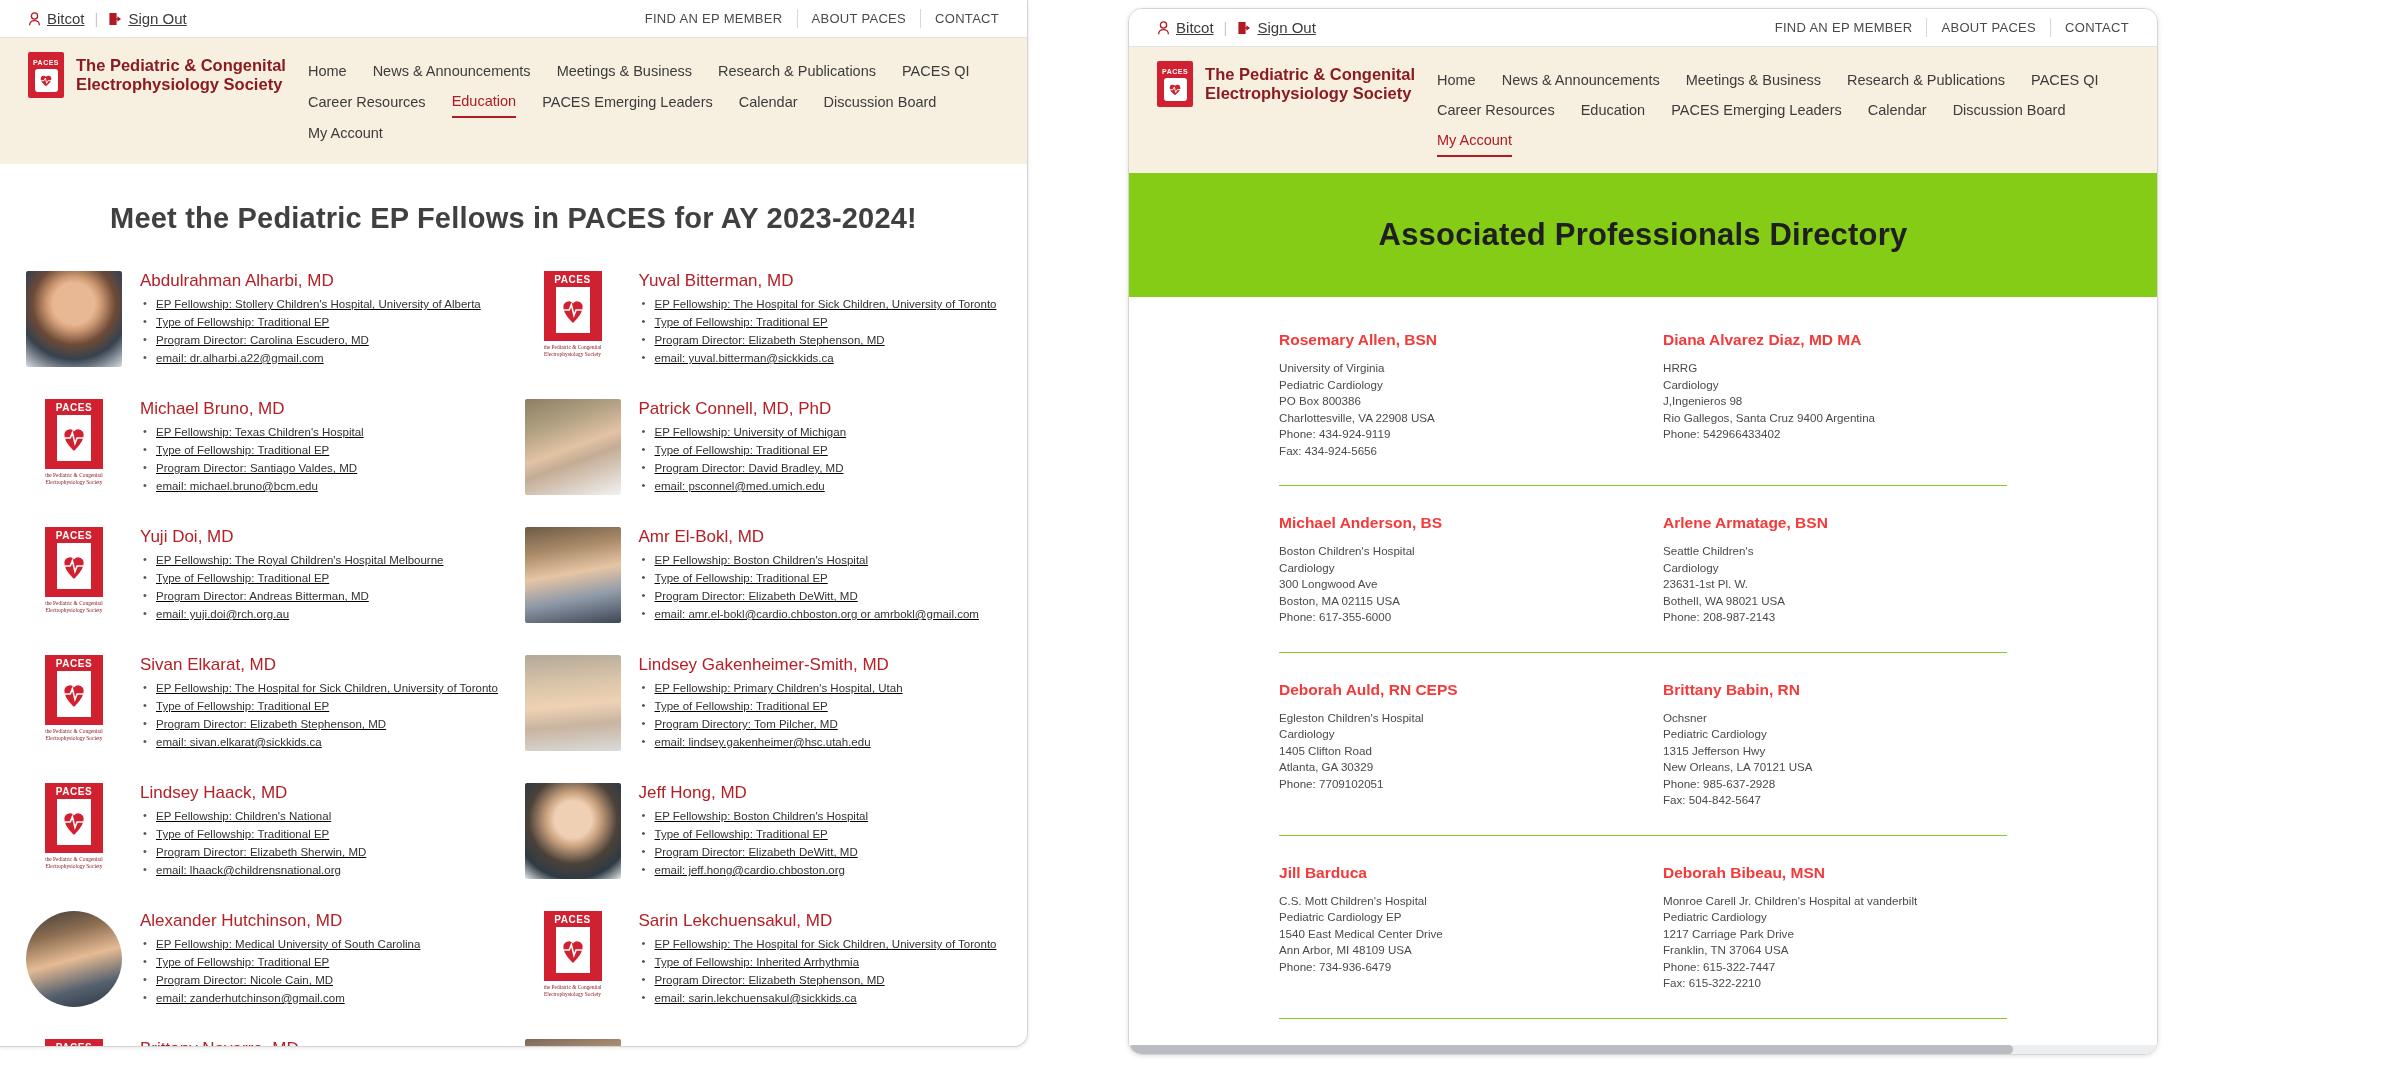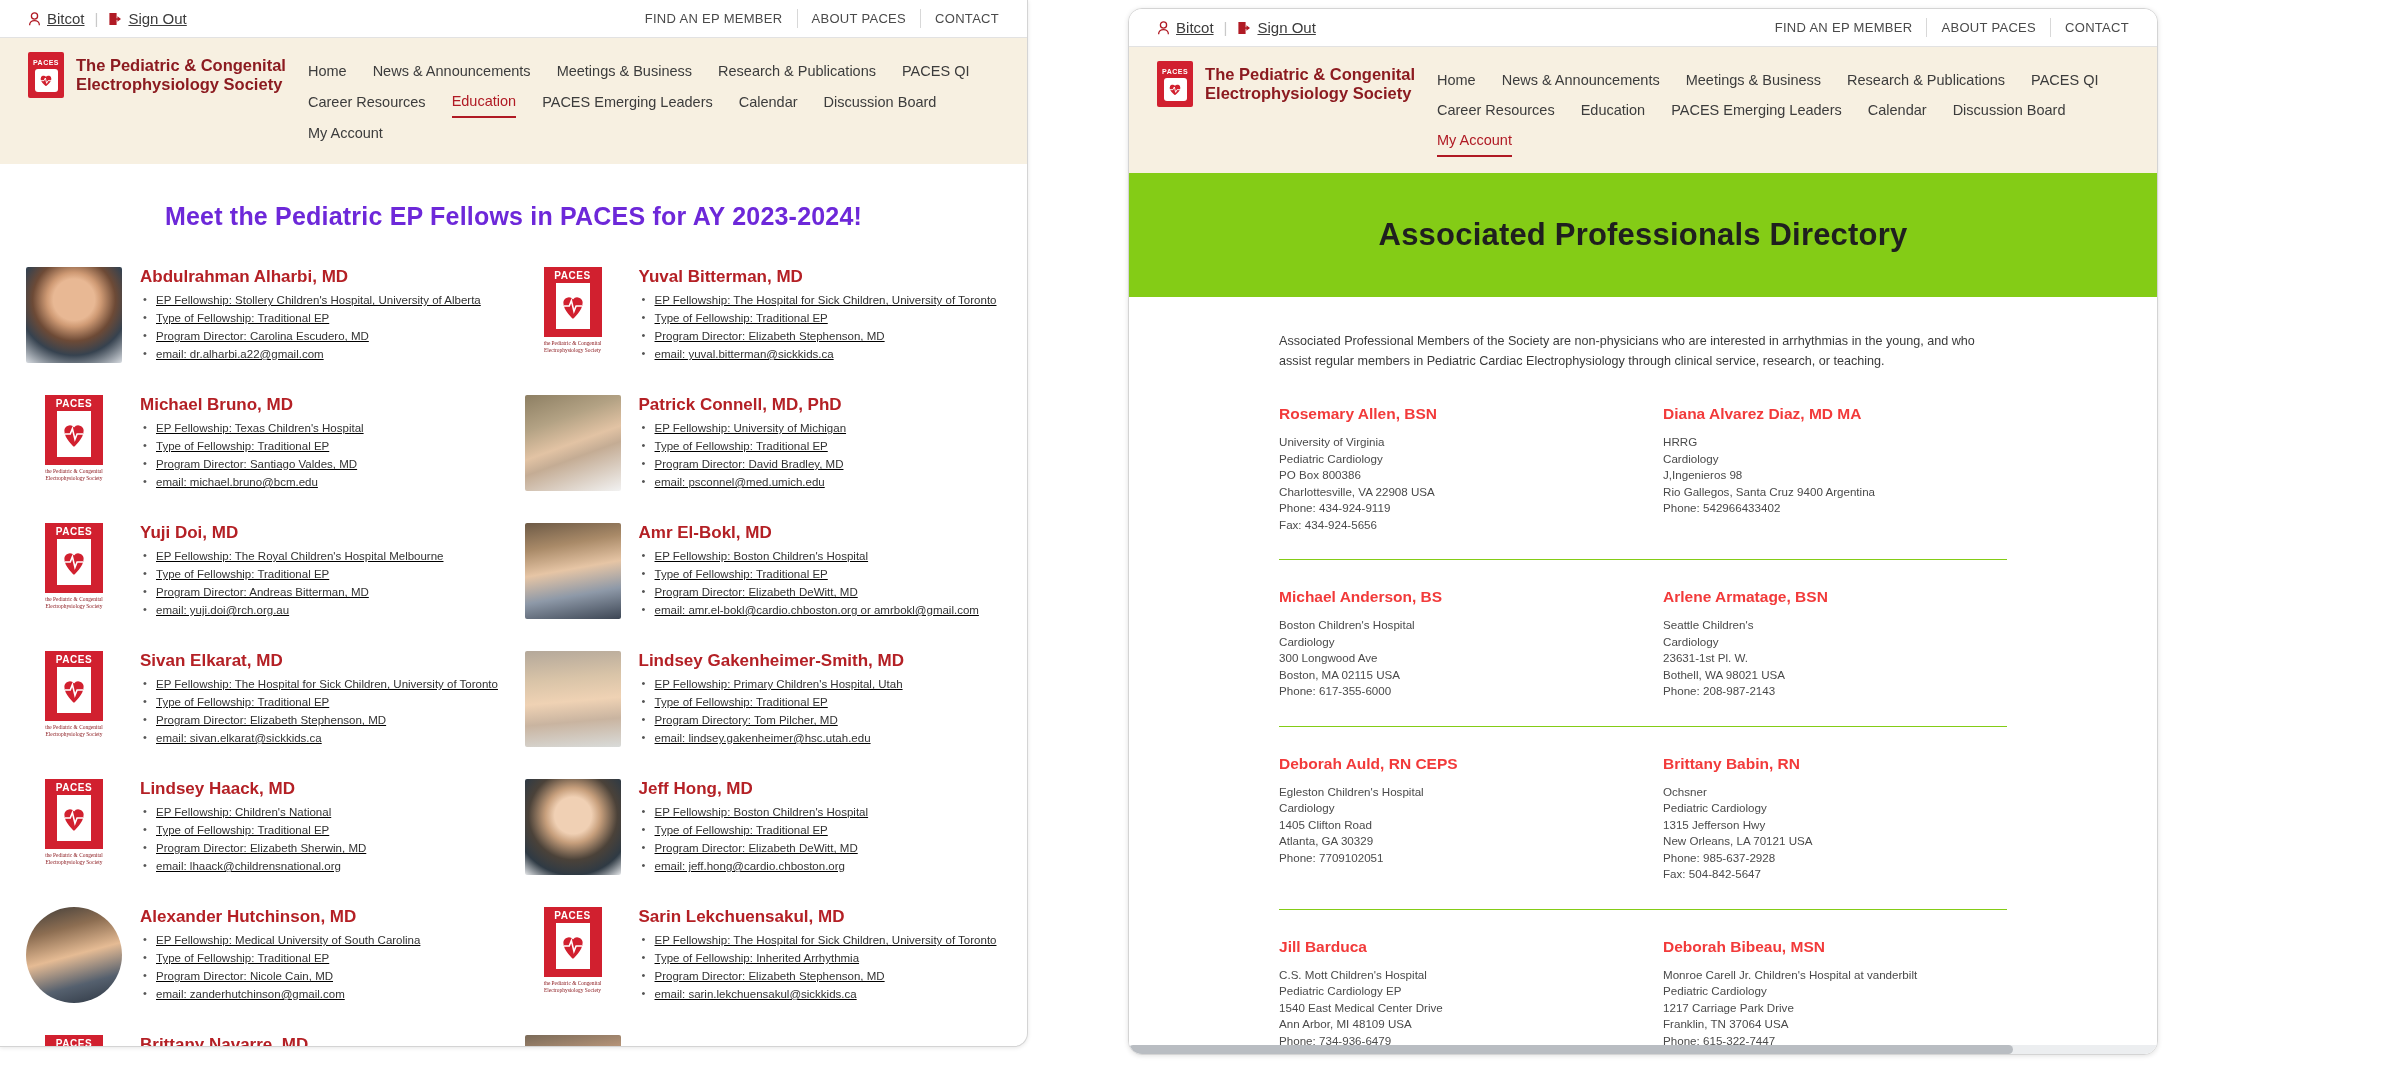--- a/index.html
+++ b/index.html
@@ -74,29 +74,29 @@
   .navlinks { display:flex; flex-wrap:wrap; align-items:center; gap: 0 26px; padding-top:4px; max-width:860px; }
   .navlinks a {
     font-size:14.5px; color:#3c3c3c; text-decoration:none;
     padding: 4px 0; white-space:nowrap; line-height:22px;
   }
   .navlinks a.active { color:#b01a24; border-bottom:2px solid #b01a24; }
 
   
   .page-left { padding: 0 0 0 0; height: calc(100% - 38px - 76px); overflow:hidden; position:relative; }
   .page-title-l {
-    text-align:center; color:#6d28d9; font-size:25px; font-weight:bold;
+    text-align:center; color:#404040; font-size:29px; font-weight:bold;
     padding: 38px 20px 30px 20px; letter-spacing:.2px;
   }
   .fellow-grid { display:grid; grid-template-columns: 1fr 1fr; column-gap: 14px; row-gap: 0px; padding: 0 18px 0 26px; }
   .fellow { display:flex; gap:18px; padding: 6px 0 24px 0; align-items:flex-start; }
   .fellow .photo { width:96px; height:96px; flex:0 0 96px; border-radius:2px; overflow:hidden; position:relative; }
   .fellow .photo.round { border-radius:50%; }
   .fellow .info { flex:1 1 auto; min-width:0; }
-  .fellow .fname { color:#b42025; font-size:17px; font-weight:bold; margin-bottom:6px; }
+  .fellow .fname { color:#b42025; font-size:17px; font-weight:normal; margin-bottom:6px; }
   .fellow ul { list-style:none;text-decoration:underline; }
   .fellow li { font-size:11.5px; color:#333; line-height:15.5px; padding-left:16px; position:relative; margin-bottom:2.5px; }
   .fellow li:before { content:"•"; position:absolute; left:3px; top:-1px; color:#555; font-size:11px; }
 
   
   .paces-photo {
     background:#fff; border:0; display:flex; flex-direction:column;
     align-items:center; justify-content:flex-start;
   }
   .paces-photo .pbox {
@@ -503,21 +503,20 @@
         <a href="#">Discussion Board</a>
         <a href="#" class="active">My Account</a>
       </div>
     </div>
 
     <div class="page-right">
       <div class="hero-right">
         <div class="page-title-r">Associated Professionals Directory</div>
       </div>
       <div class="right-body">
-        <div class="intro">Associated Professional Members of the Society are non-physicians who are interested in arrhythmias in the young, and who assist regular members in Pediatric Cardiac Electrophysiology through clinical service, research, or teaching.</div>
         <div class="dir-group" id="dir-group">
             <div class="dir-row bordered">
               <div>
                 <div class="dir-name">Rosemary Allen, BSN</div>
                 <div class="dir-lines">
                   <div>University of Virginia</div>
                   <div>Pediatric Cardiology</div>
                   <div>PO Box 800386</div>
                   <div>Charlottesville, VA 22908 USA</div>
                   <div>Phone: 434-924-9119</div>

